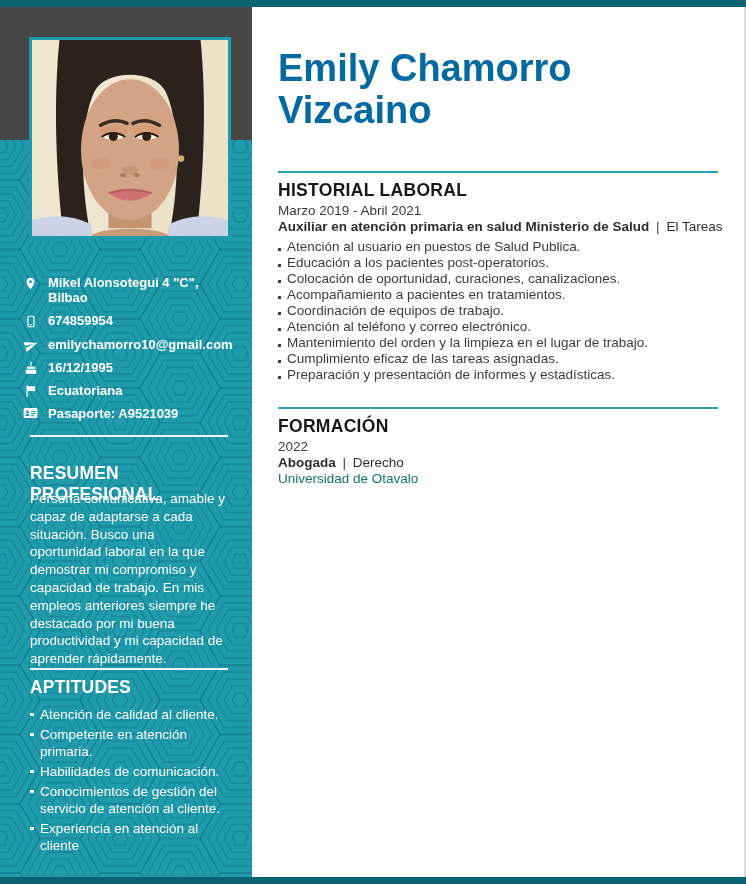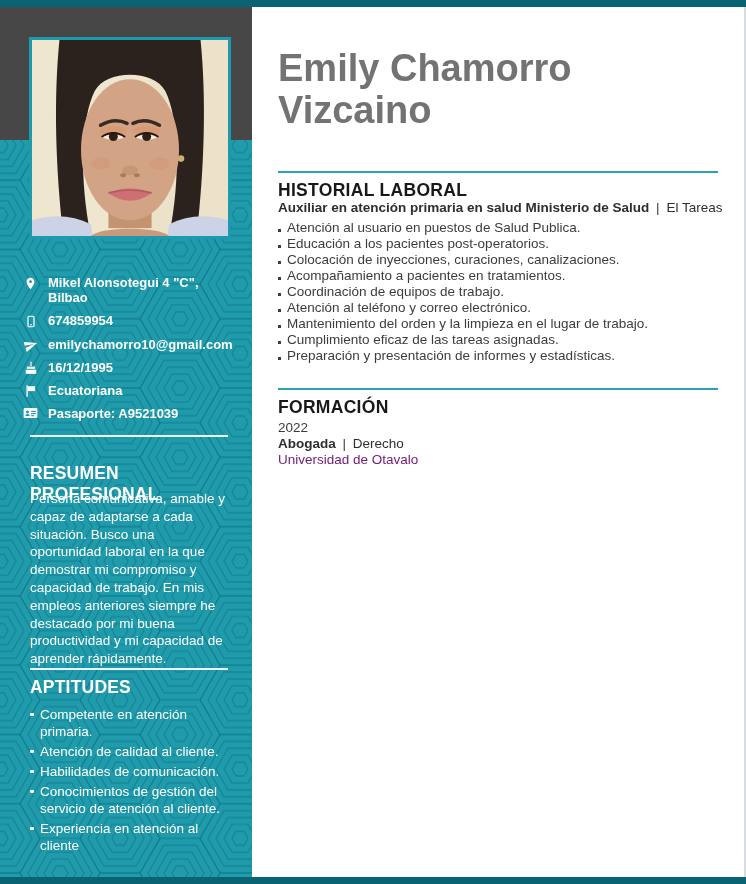--- a/index.html
+++ b/index.html
@@ -34,35 +34,35 @@
   .sbody { position:absolute; left:30px; top:483px; width:198px; color:#ffffff; font-size:13.5px; line-height:17.8px; }
 
   .apt { position:absolute; left:30px; top:699px; width:205px; list-style:none; }
   .apt li { display:flex; align-items:flex-start; margin-bottom:3px; }
   .adot { flex:0 0 10px; width:10px; }
   .adot::after { content:""; display:block; width:4px; height:3px; background:#ffffff; margin-top:7px; border-radius:1px; }
   .atext { color:#ffffff; font-size:13.5px; line-height:17px; width:193px; }
 
   
   .main { position:absolute; left:278px; top:0; width:452px; }
-  .name { margin-top:47px; width:380px; color:#737373; font-size:38px; font-weight:700; line-height:42px; letter-spacing:0; }
+  .name { margin-top:47px; width:380px; color:#0369a1; font-size:38px; font-weight:700; line-height:42px; letter-spacing:0; }
   .thr { height:2px; background:#2ba2b2; width:440px; }
   .thr1 { margin-top:40px; }
   .thr2 { margin-top:24px; }
   .mhead { margin-top:7px; color:#181818; font-size:17.5px; font-weight:700; line-height:20px; letter-spacing:.3px; }
   .mdate { margin-top:3px; color:#3c3c3c; font-size:13.5px; line-height:16px; }
   .mrole { color:#2e2e2e; font-size:13.5px; line-height:16px; white-space:nowrap; }
   .mrole .b { font-weight:700; }
   .mrole .sep { color:#3c3c3c; margin:0 3px; }
   .jb { margin-top:4px; list-style:none; }
   .jb li { display:flex; align-items:flex-start; line-height:16px; }
   .jdot { flex:0 0 9px; width:9px; }
   .jdot::after { content:""; display:block; width:3px; height:3px; background:#3c3c3c; margin-top:9px; }
   .jtext { color:#3c3c3c; font-size:13.5px; line-height:16px; }
-  .uni { color:#701a75; font-size:13.5px; line-height:16px; }
+  .uni { color:#0f766e; font-size:13.5px; line-height:16px; }
 </style>
 </head>
 <body>
 
 <div class="page">
   <div class="topbar"></div>
 
   <aside class="sidebar">
     <svg class="pattern" width="252" height="870" aria-hidden="true">
       <defs>
@@ -183,25 +183,25 @@
 
     <div class="sline sline1"></div>
     <h2 class="shead shead1">RESUMEN PROFESIONAL</h2>
     <p class="sbody">Persona comunicativa, amable y capaz de adaptarse a cada situación. Busco una oportunidad laboral en la que demostrar mi compromiso y capacidad de trabajo. En mis empleos anteriores siempre he destacado por mi buena productividad y mi capacidad de aprender rápidamente.</p>
 
     <div class="sline sline2"></div>
     <h2 class="shead shead2">APTITUDES</h2>
     <ul class="apt">
       <li>
           <span class="adot"></span>
+          <span class="atext">Atención de calidad al cliente.</span>
+        </li>
+      <li>
+          <span class="adot"></span>
           <span class="atext">Competente en atención primaria.</span>
-        </li>
-      <li>
-          <span class="adot"></span>
-          <span class="atext">Atención de calidad al cliente.</span>
         </li>
       <li>
           <span class="adot"></span>
           <span class="atext">Habilidades de comunicación.</span>
         </li>
       <li>
           <span class="adot"></span>
           <span class="atext">Conocimientos de gestión del servicio de atención al cliente.</span>
         </li>
       <li>
@@ -210,37 +210,38 @@
         </li>
     </ul>
   </aside>
 
   <main class="main">
     <h1 class="name">Emily Chamorro Vizcaino</h1>
 
     <div class="thr thr1"></div>
     <section>
       <h2 class="mhead">HISTORIAL LABORAL</h2>
+      <div class="mdate">Marzo 2019 - Abril 2021</div>
       <div class="mrole">
         <span class="b">Auxiliar en atención primaria en salud Ministerio de Salud</span>
         <span class="sep">|</span>
         <span>El Tareas</span>
       </div>
       <ul class="jb">
         <li>
             <span class="jdot"></span>
             <span class="jtext">Atención al usuario en puestos de Salud Publica.</span>
           </li>
         <li>
             <span class="jdot"></span>
             <span class="jtext">Educación a los pacientes post-operatorios.</span>
           </li>
         <li>
             <span class="jdot"></span>
-            <span class="jtext">Colocación de inyecciones, curaciones, canalizaciones.</span>
+            <span class="jtext">Colocación de oportunidad, curaciones, canalizaciones.</span>
           </li>
         <li>
             <span class="jdot"></span>
             <span class="jtext">Acompañamiento a pacientes en tratamientos.</span>
           </li>
         <li>
             <span class="jdot"></span>
             <span class="jtext">Coordinación de equipos de trabajo.</span>
           </li>
         <li>

